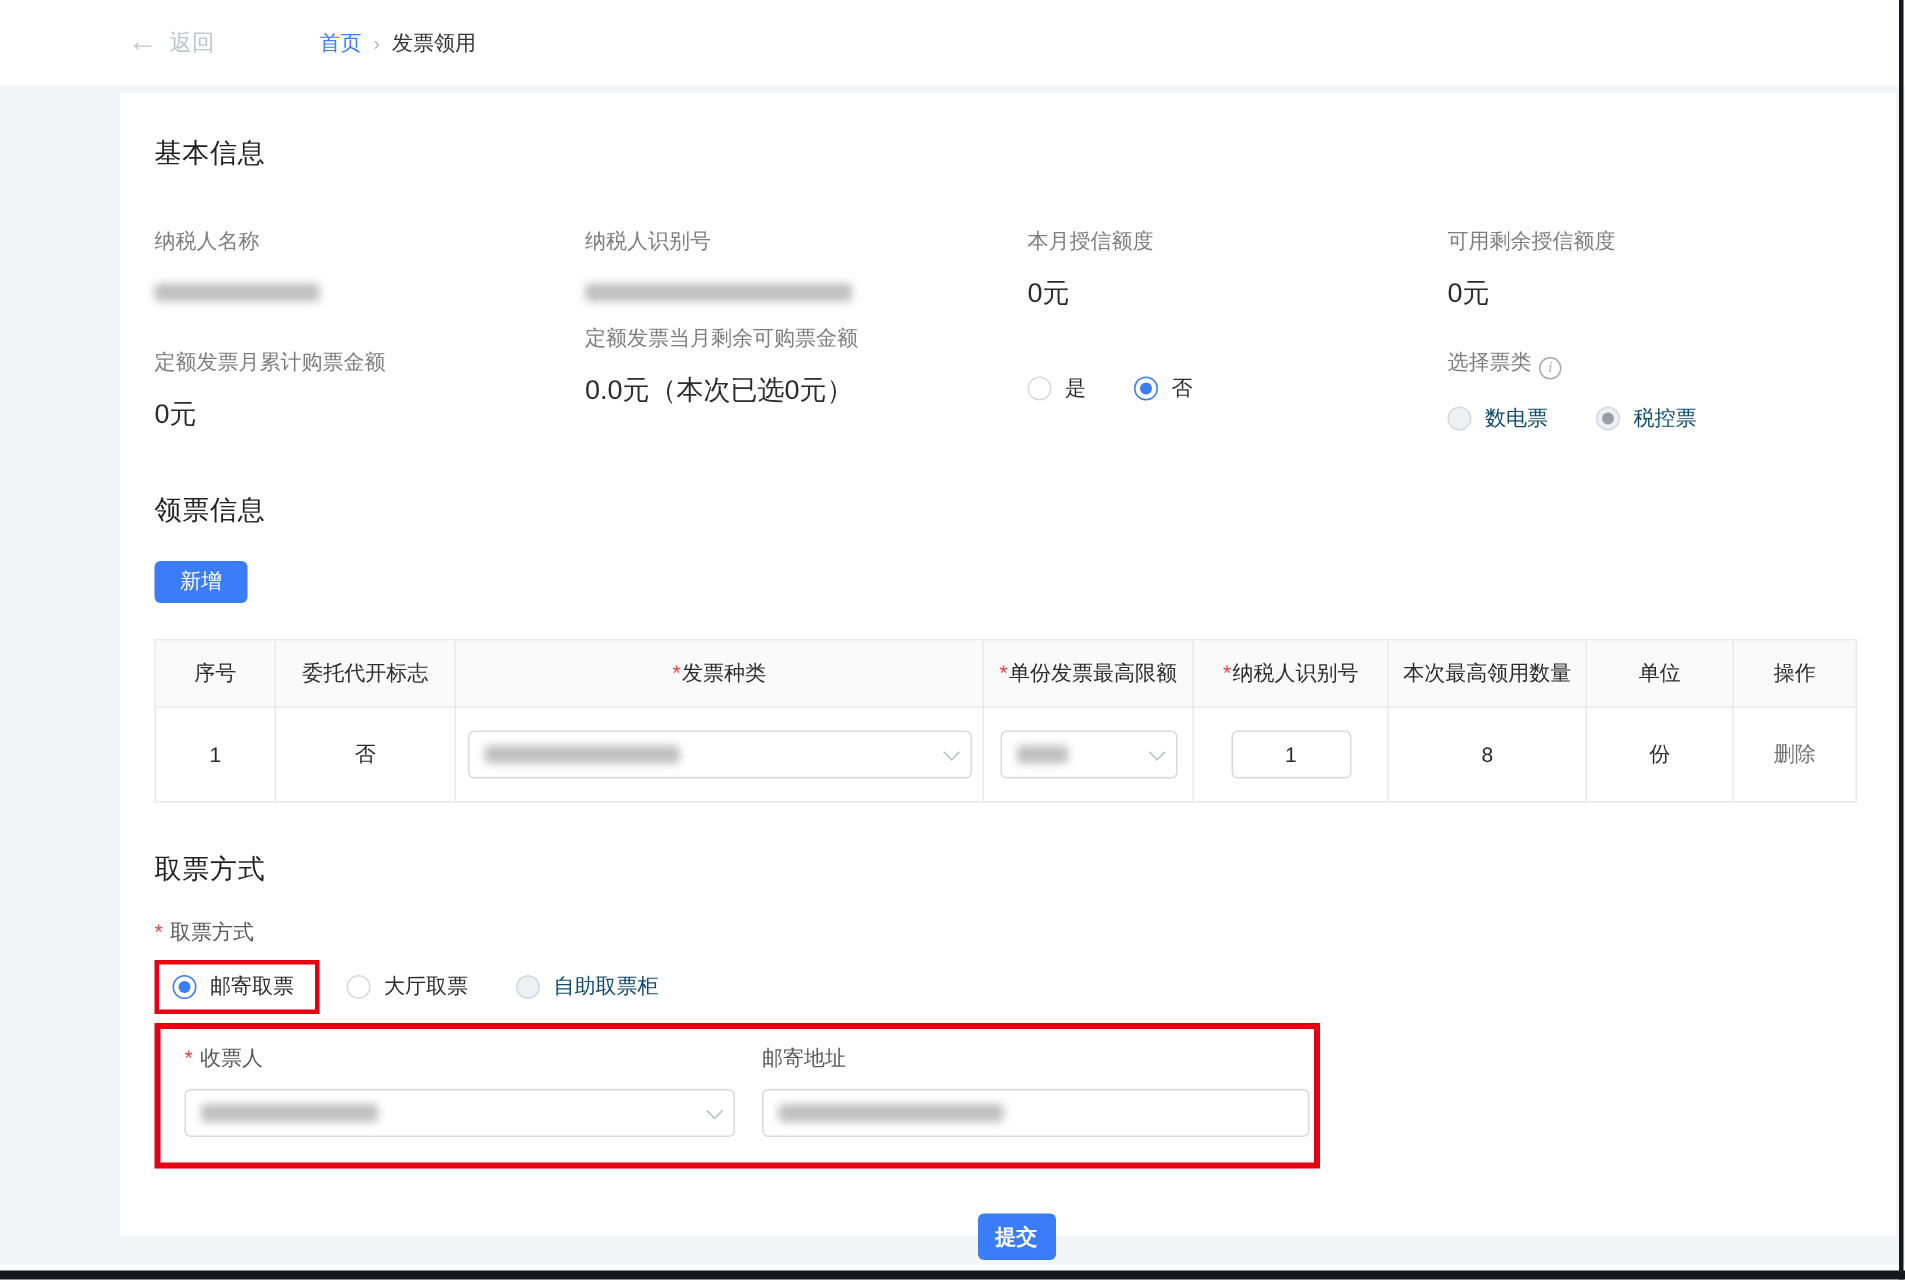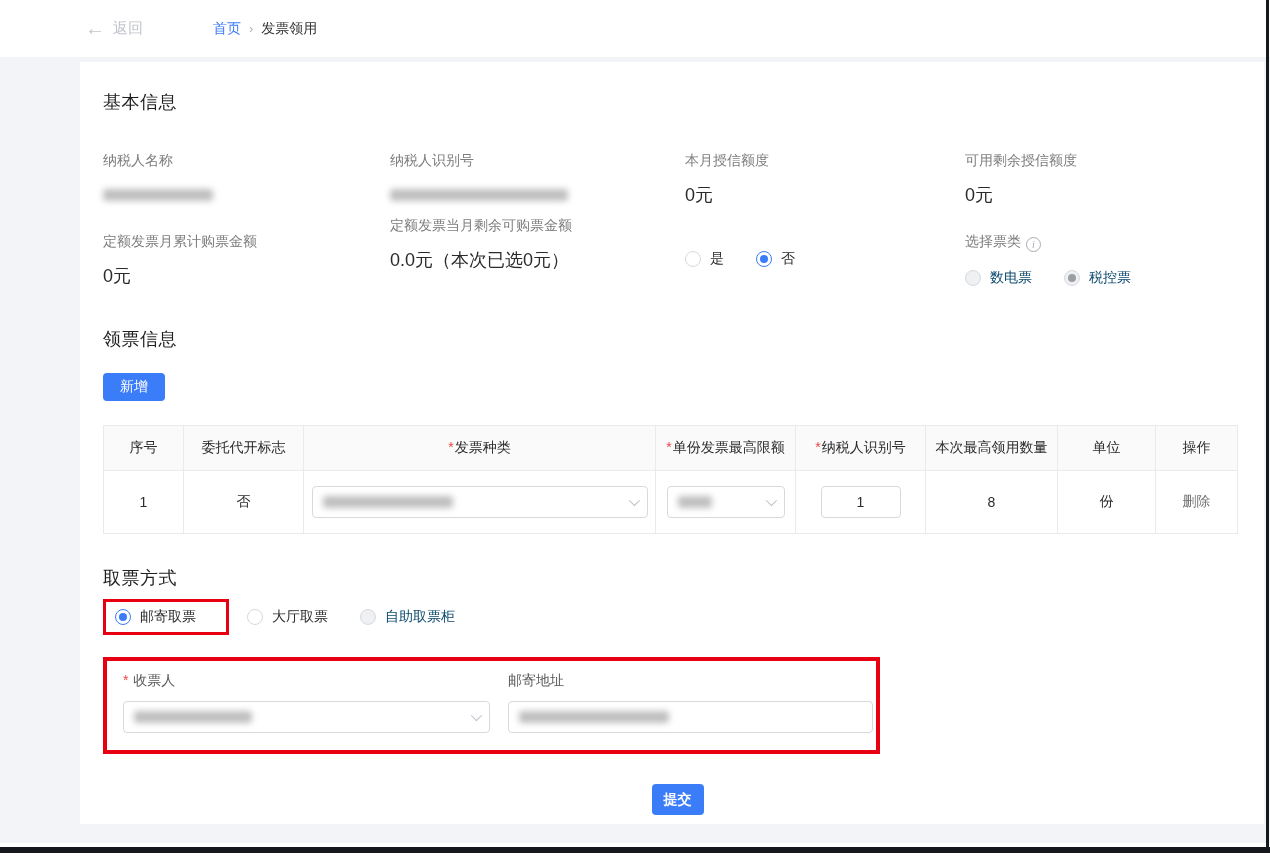--- a/index.html
+++ b/index.html
@@ -60,24 +60,24 @@
   .chevron { width:8px; height:8px; border-right:1.5px solid #b9bec7; border-bottom:1.5px solid #b9bec7; transform:rotate(45deg) translateY(-2px); flex:none; }
   .sel-invoice { width:336px; margin:0 auto; }
   .sel-limit { width:118px; margin:0 auto; }
   .qty-input { width:80px; height:32px; border:1px solid #d9d9d9; border-radius:4px; text-align:center; font-size:14px; color:#2b2b2b; outline:none; }
   .link-del { color:#737373; cursor:pointer; }
 
   
   .pickup-title { margin-top:32px; }
   .pickup-label { margin-top:22px; color:#5a5a5a; }
   .pickup-radios { display:flex; align-items:center; margin-top:9px; }
-  .hl-box1 { display:inline-flex; align-items:center; border:3px solid #e60012; padding:6px 30px 6px 9px; margin-right:18px; }
+  .hl-box1 { display:inline-flex; align-items:center; border:3px solid #e60012; padding:6px 14px 6px 9px; margin-right:18px; }
   .gap30 { margin-right:32px; }
 
-  .hl-box2 { border:4px solid #e60012; width:777px; margin-top:22px; padding:11px 16px 17px; display:flex; gap:18px; }
+  .hl-box2 { border:4px solid #e60012; width:777px; margin-top:6px; padding:11px 16px 17px; display:flex; gap:18px; }
   .fgroup { display:flex; flex-direction:column; }
   .fgroup .flabel { color:#5a5a5a; margin-bottom:11px; }
   .input-box { height:32px; border:1px solid #d9d9d9; border-radius:4px; background:#fff; display:flex; align-items:center; justify-content:space-between; padding:0 10px; }
   .w367 { width:367px; } .w365 { width:365px; }
 
   .submit-row { display:flex; justify-content:center; margin-top:30px; padding-left:12px; }
   .btn-submit { width:52px; height:31px;font-weight:bold; }
 </style>
 </head>
 <body>
@@ -214,20 +214,24 @@
             <td>份</td>
             <td>
               <span class="link-del">删除</span>
             </td>
           </tr>
         </tbody>
       </table>
 
       
       <h2 class="section-title pickup-title">取票方式</h2>
+      <div class="pickup-label">
+        <span class="req">*</span>
+        <span>取票方式</span>
+      </div>
 
       <div class="pickup-radios">
         <span class="hl-box1">
           <span class="radio-opt">
             <span class="radio checked"></span>
             <span class="rlabel">邮寄取票</span>
           </span>
         </span>
         <span class="radio-opt gap30">
           <span class="radio"></span>

